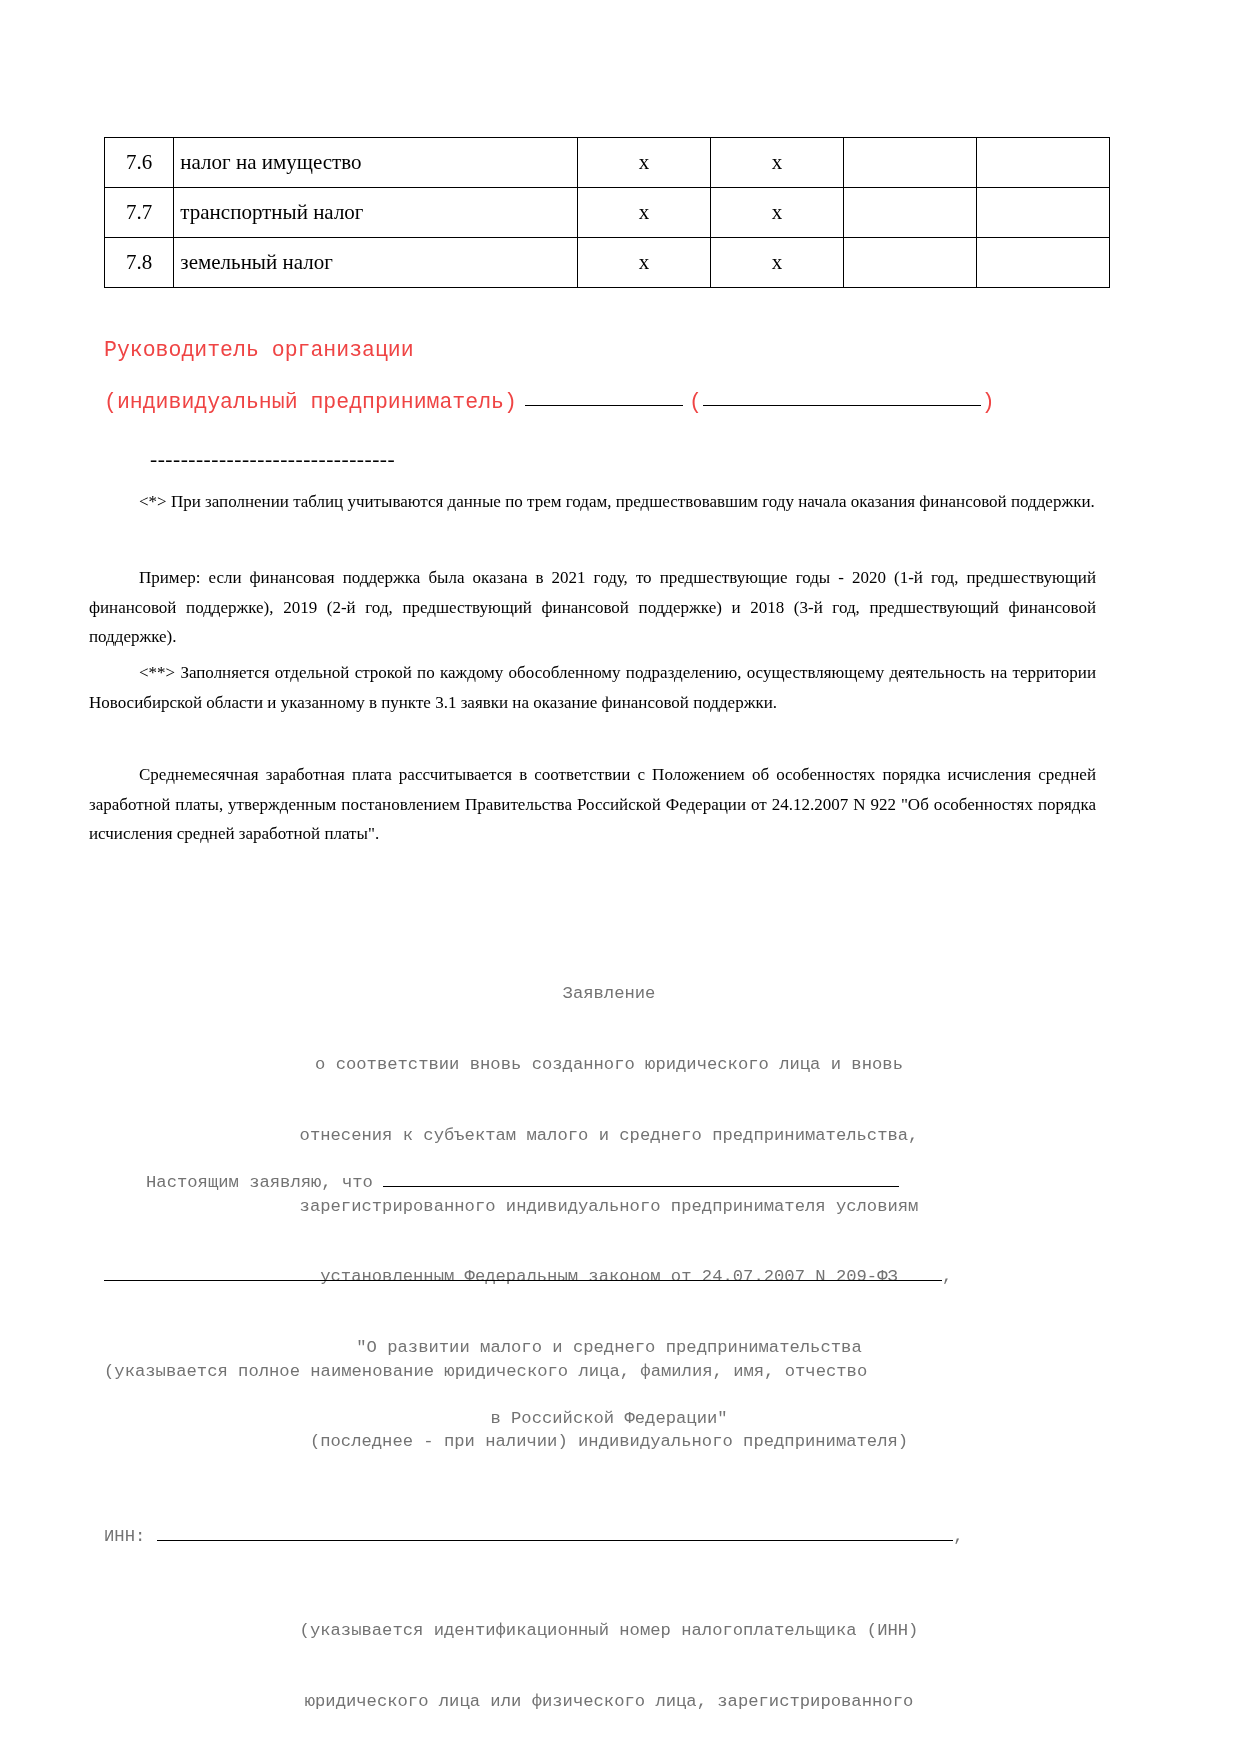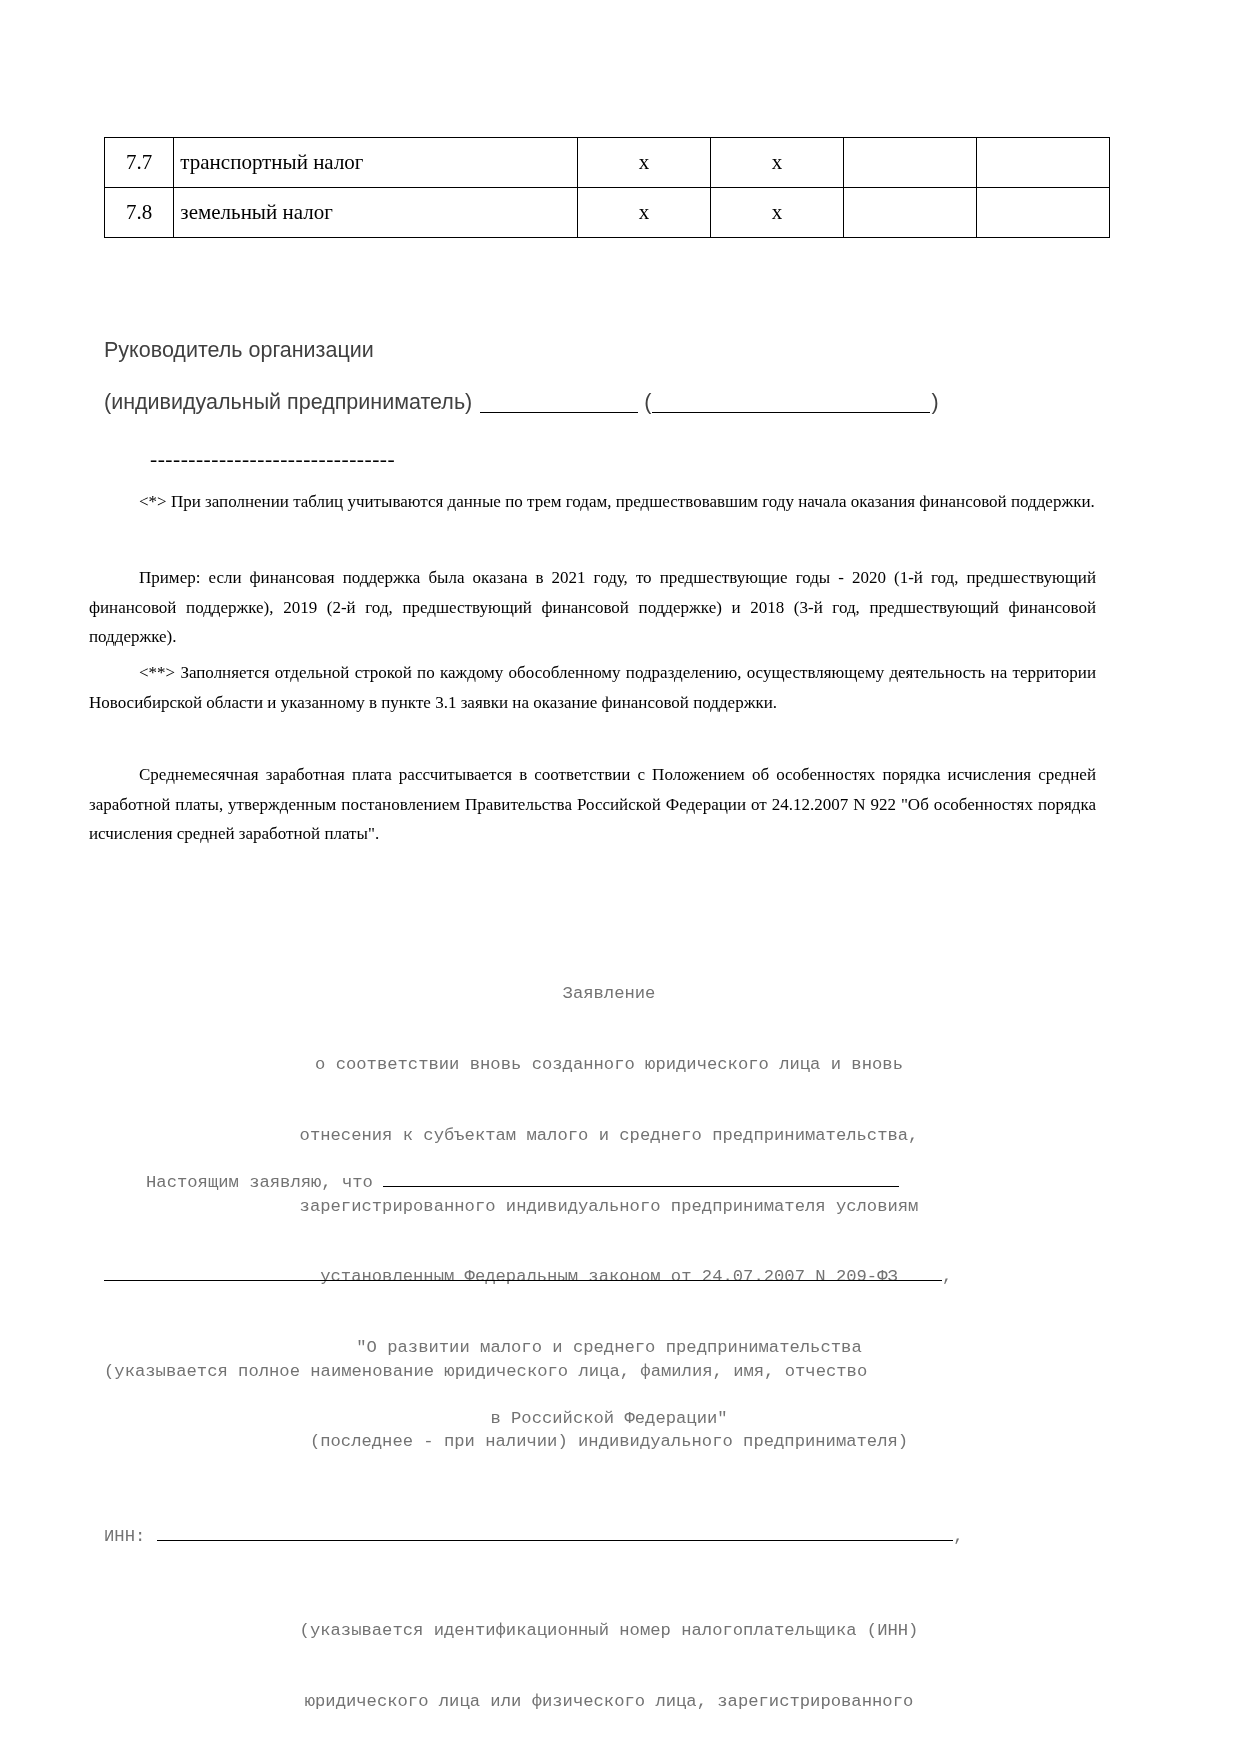--- a/index.html
+++ b/index.html
@@ -39,35 +39,35 @@
   }
   td.c-num   { width: 48px;  text-align: center; }
   td.c-name  { width: 342px; text-align: left; padding-left: 9px; }
   td.c-x1    { width: 104px; text-align: center; }
   td.c-x2    { width: 104px; text-align: center; }
   td.c-e1    { width: 104px; }
   td.c-e2    { width: 104px; }
 
   
   .serif {
-    font-family: Liberation Sans, sans-serif;
+    font-family: Liberation Mono, monospace;
     font-size: 21.5px;
     line-height: 1.0;
-    color: #404040;
+    color: #ef4444;
   }
   .sig-block {
     position: absolute;
     left: 104px;
     top: 340px;
     width: 1010px;
   }
   .sig-line-1 { margin-bottom: 30px; }
   .sig-line-2 {
     display: flex;
-    align-items: flex-end;
+    align-items: flex-start;
     white-space: nowrap;
   }
   .rule-short {
     display: inline-block;
     width: 158px;
     border-bottom: 1.6px solid #000;
     margin: 0 6px 0 8px;
     height: 13px;
   }
   .rule-long {
@@ -142,20 +142,28 @@
   .mono-row { white-space: nowrap; }
 </style>
 </head>
 <body>
 
 <div class="page">
 
   <div class="tbl-wrap">
     <table class="taxtbl">
       <tbody>
+        <tr>
+          <td class="c-num">7.6</td>
+          <td class="c-name">налог на имущество</td>
+          <td class="c-x1">x</td>
+          <td class="c-x2">x</td>
+          <td class="c-e1"></td>
+          <td class="c-e2"></td>
+        </tr>
         <tr>
           <td class="c-num">7.7</td>
           <td class="c-name">транспортный налог</td>
           <td class="c-x1">x</td>
           <td class="c-x2">x</td>
           <td class="c-e1"></td>
           <td class="c-e2"></td>
         </tr>
         <tr>
           <td class="c-num">7.8</td>

